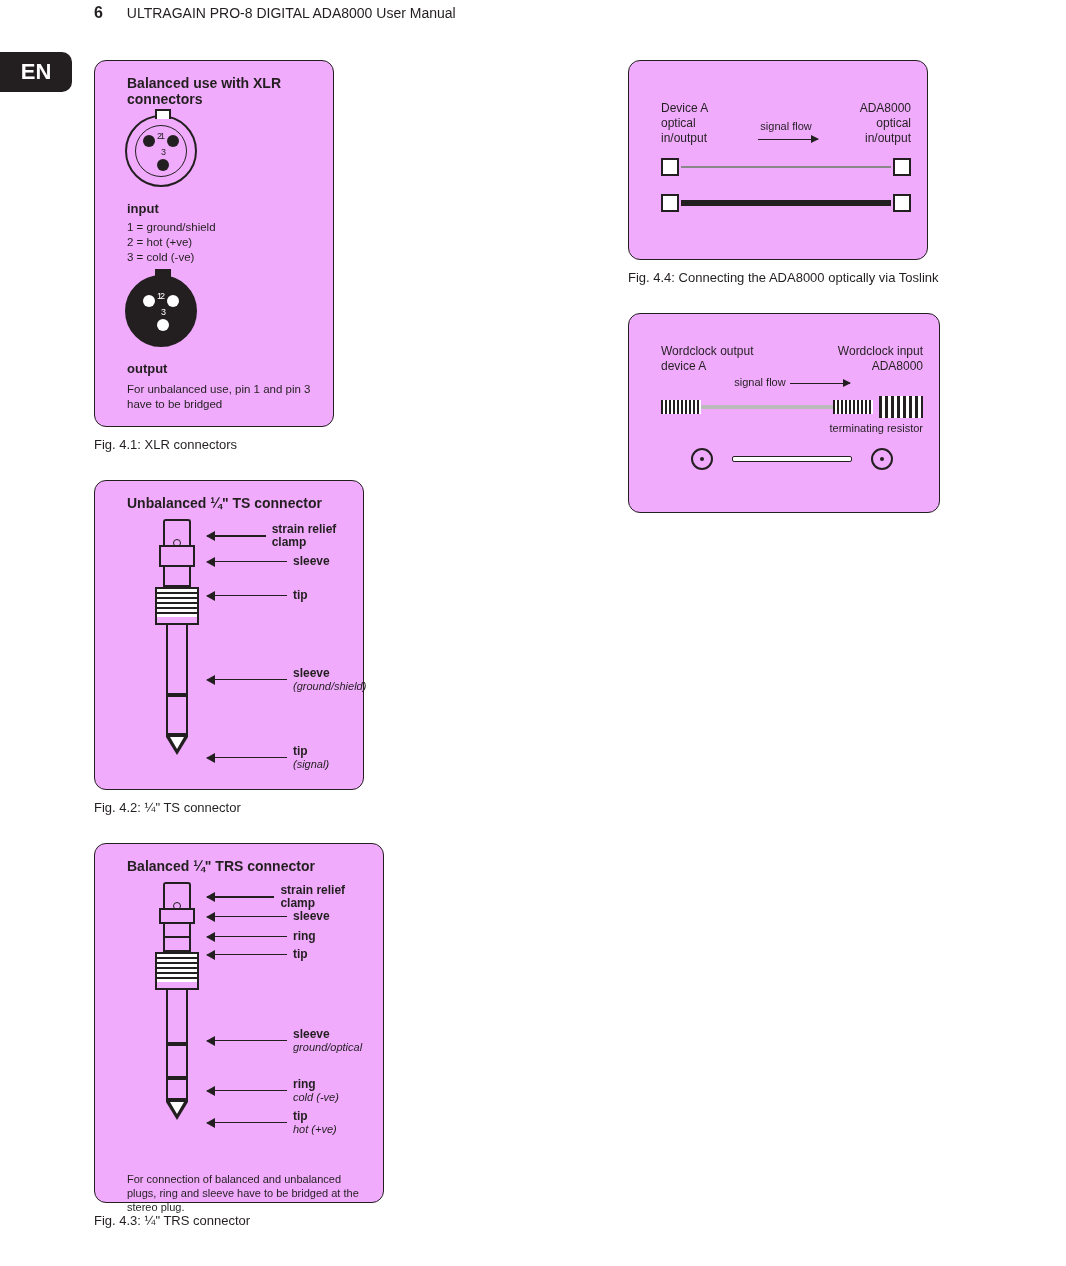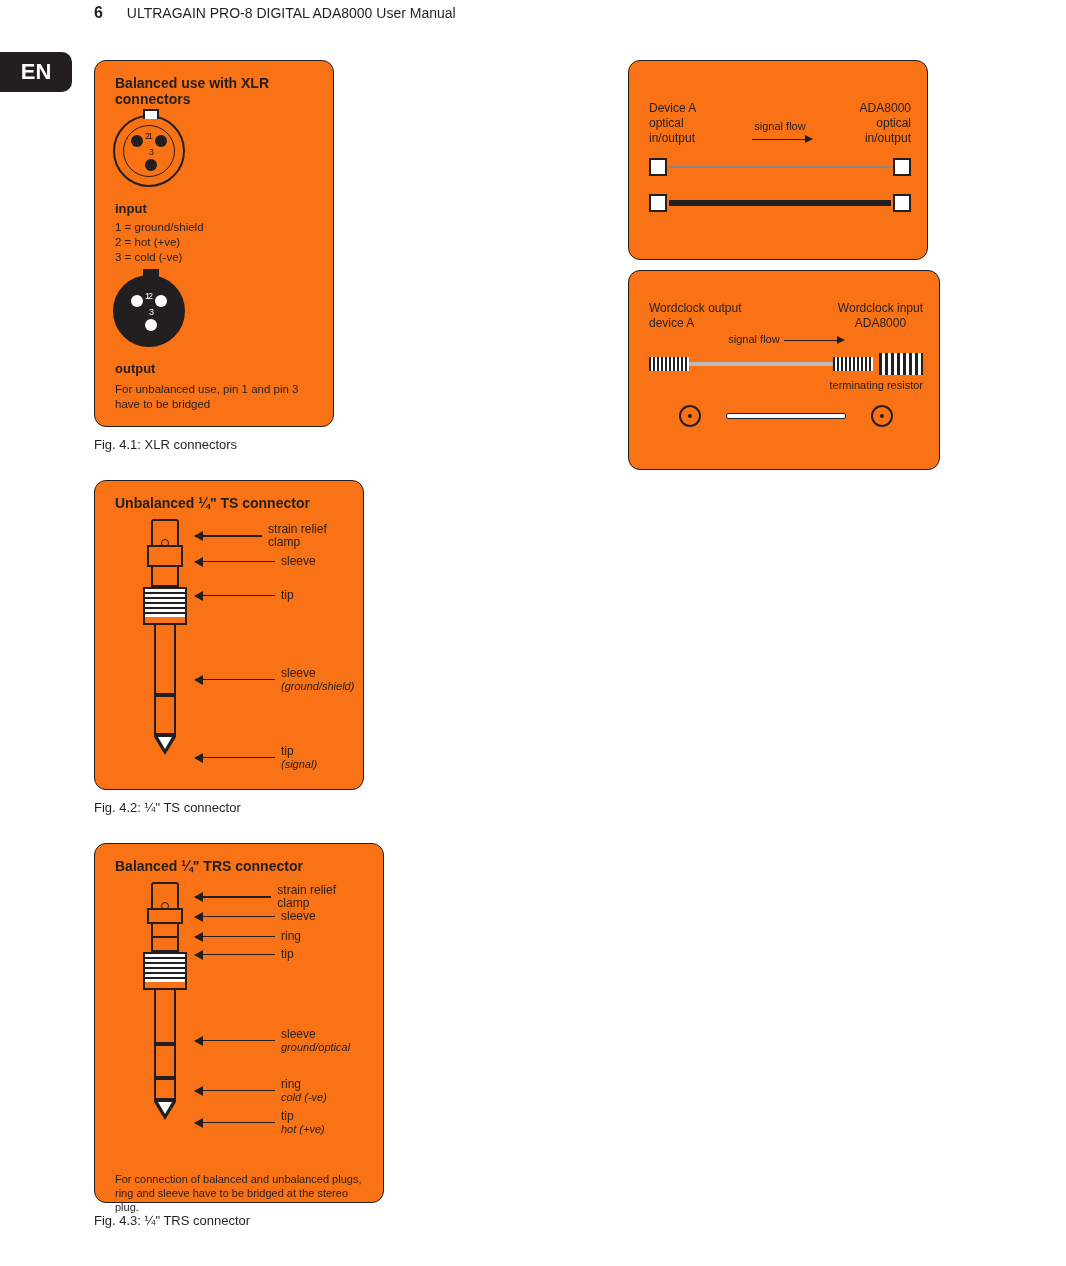--- a/index.html
+++ b/index.html
@@ -48,23 +48,23 @@
   }
   .col-right {
     position: absolute;
     top: 60px;
     left: 628px;
     width: 380px;
   }
   .panel {
     border: 1.5px solid #231f20;
     border-radius: 12px;
-    padding: 14px 16px 14px 20px;
+    padding: 14px 16px 14px 32px;
     margin-bottom: 10px;
-    background: #f97316;
+    background: #f0abfc;
   }
   .panel-title {
     font-weight: 700;
     font-size: 14px;
     margin-bottom: 8px;
   }
   .caption {
     font-size: 13px;
     margin-bottom: 28px;
     color: #231f20;
@@ -165,21 +165,21 @@
   .arrow-l {
     width: 80px; height: 1.5px; background: #231f20; position: relative;
   }
   .arrow-l::before {
     content: '';
     position: absolute; left: -1px; top: -4px;
     border-top: 5px solid transparent;
     border-bottom: 5px solid transparent;
     border-right: 9px solid #231f20;
   }
-  .lbl-text { font-size: 12px; font-weight: 400; line-height: 1.1; }
+  .lbl-text { font-size: 12px; font-weight: 700; line-height: 1.1; }
   .lbl-sub  { font-size: 11px; font-style: italic; font-weight: 400; }
 
   
   .toslink-row, .wc-row { position: relative; height: 30px; margin: 6px 0; }
   .cable {
     position: absolute; top: 12px; left: 10px; right: 10px; height: 6px;
     background: #231f20;
   }
   .cable.thin { height: 2px; top: 14px; background: #888; }
   .plug-end {
@@ -388,28 +388,29 @@
       <div class="plug-end" style="left:0"></div>
       <div class="cable thin" style="left:20px; right:20px;"></div>
       <div class="plug-end" style="right:0"></div>
     </div>
     <div class="toslink-row">
       <div class="plug-end" style="left:0"></div>
       <div class="cable" style="left:20px; right:20px;"></div>
       <div class="plug-end" style="right:0"></div>
     </div>
   </div>
+  <div class="caption">Fig. 4.4: Connecting the ADA8000 optically via Toslink</div>
 
   <div class="panel" style="width:312px; height:200px; padding-top:30px;">
     <div class="flexrow" style="align-items:flex-start">
       <div class="dev-lbl">
         <span>Wordclock output</span><br>
         <span>device A</span>
       </div>
-      <div class="dev-lbl" style="text-align:center">
+      <div class="dev-lbl" style="text-align:right">
         <span>Wordclock input</span><br>
         <span>ADA8000</span>
       </div>
     </div>
     <div class="sigflow" style="text-align:center; margin:4px 0;">
       <span>signal flow</span><span class="line"></span>
     </div>
 
     <div style="position:relative; height:30px;">
       <div style="position:absolute; left:0; top:6px; width:40px; height:14px; background:repeating-linear-gradient(90deg,#231f20 0 2px,#fff 2px 4px);"></div>

